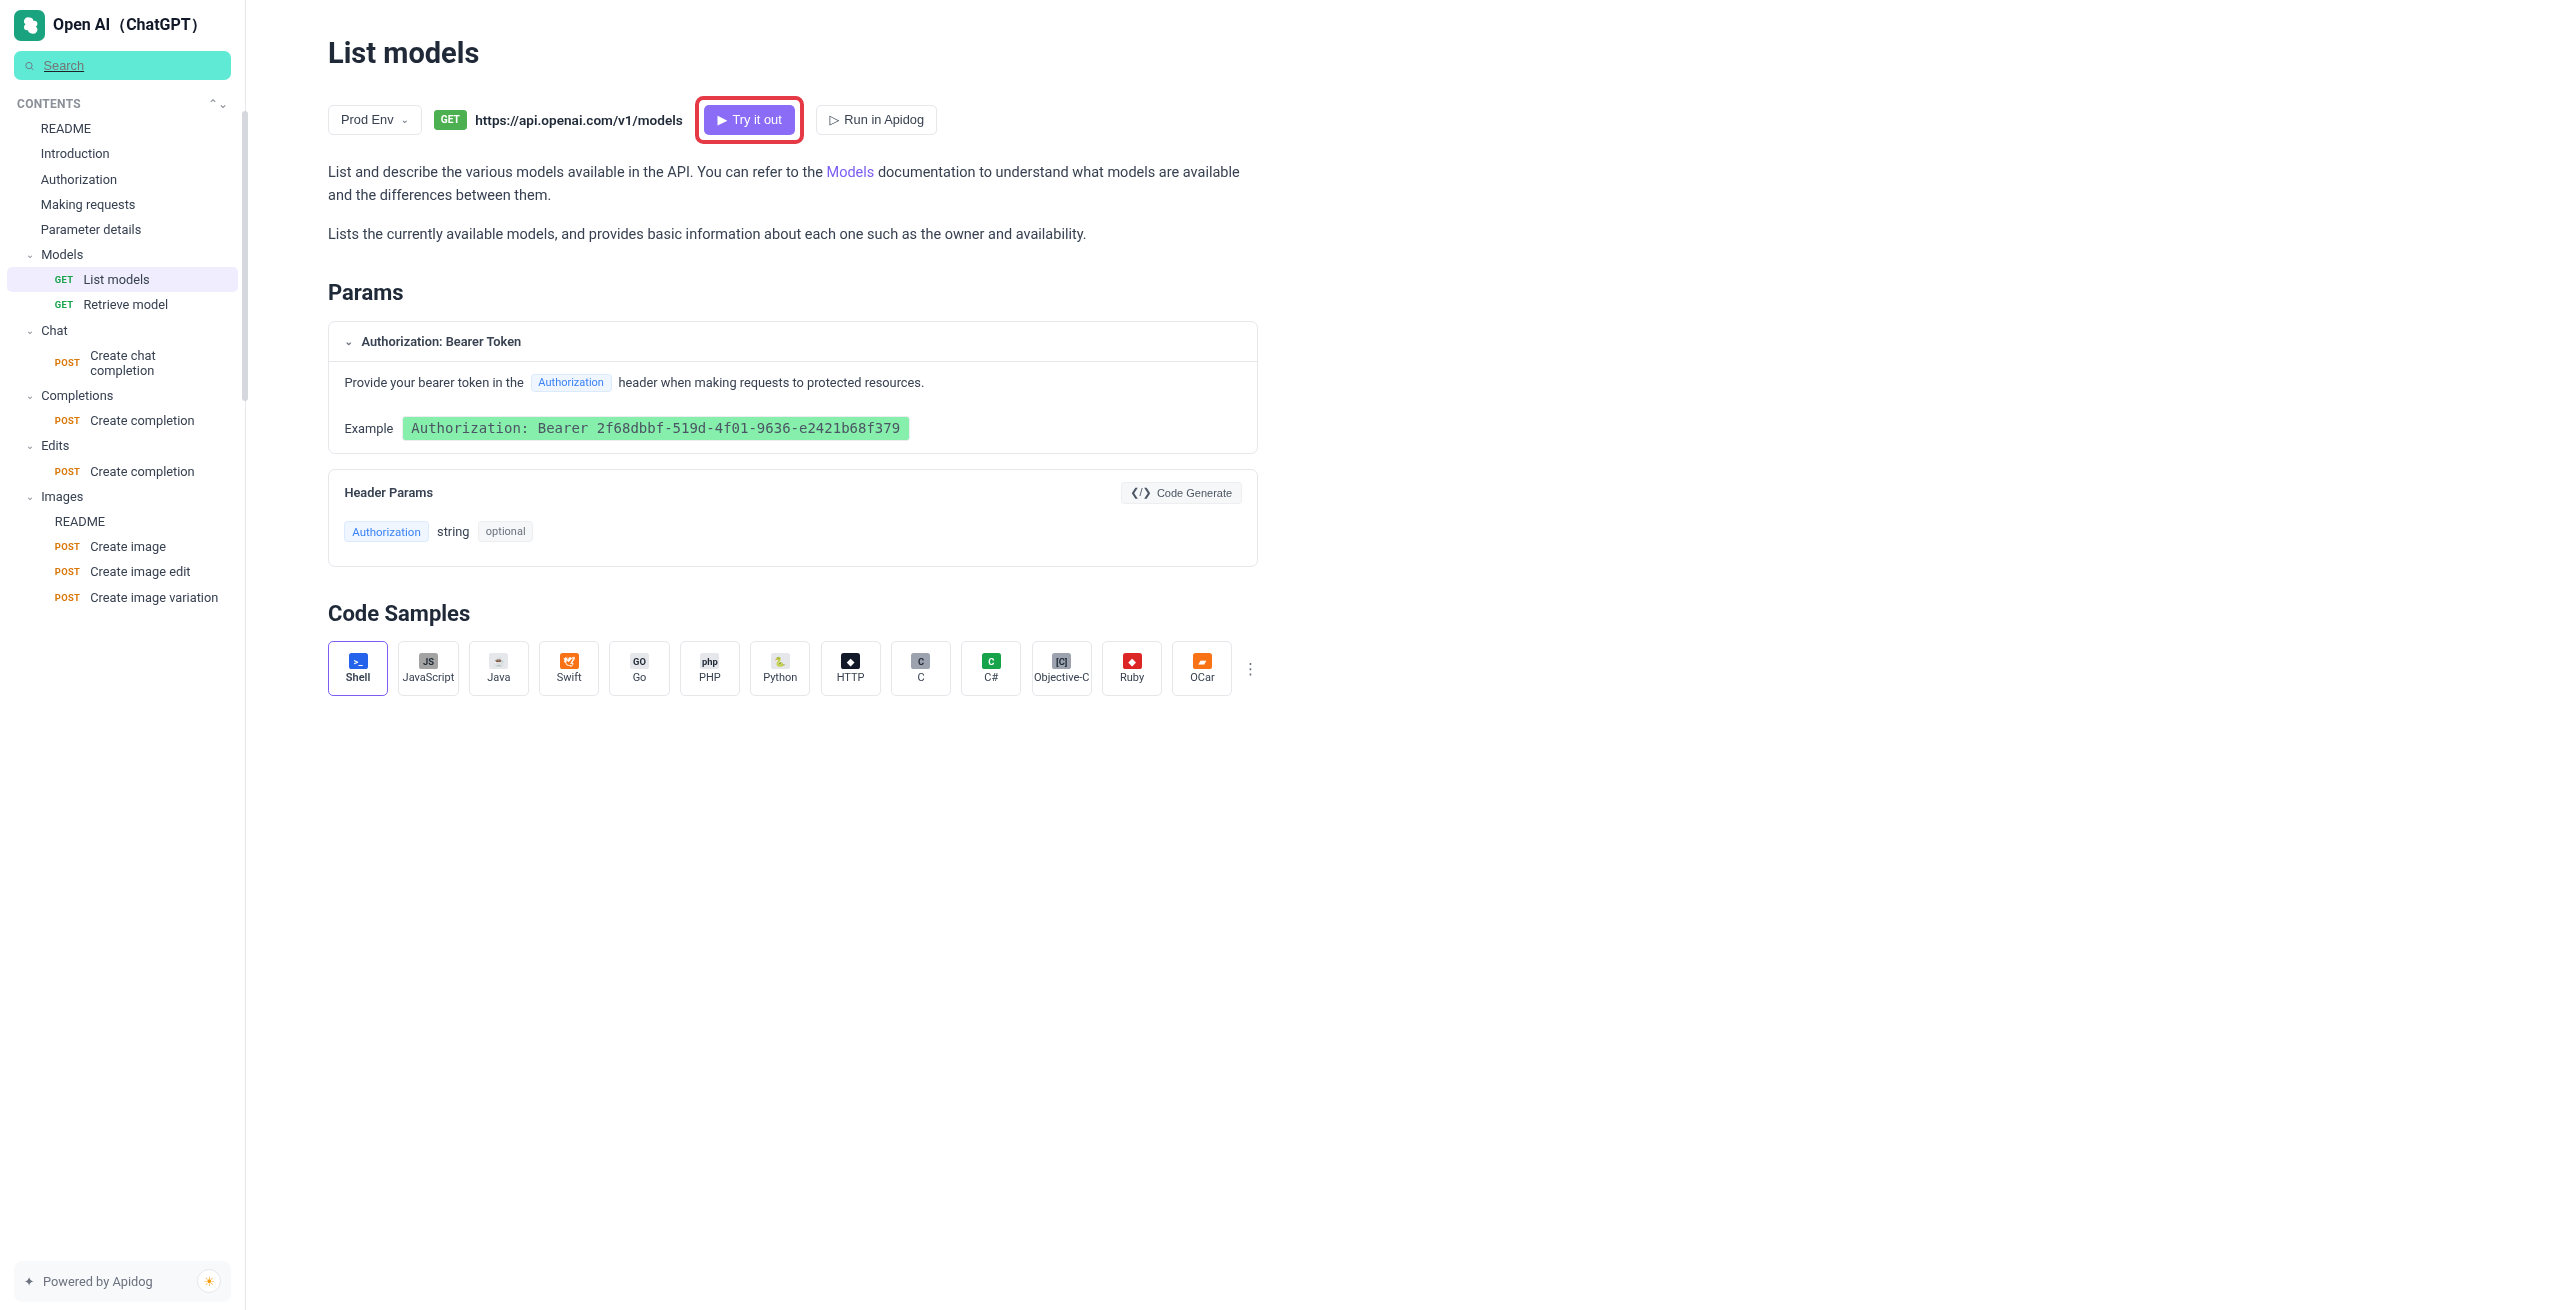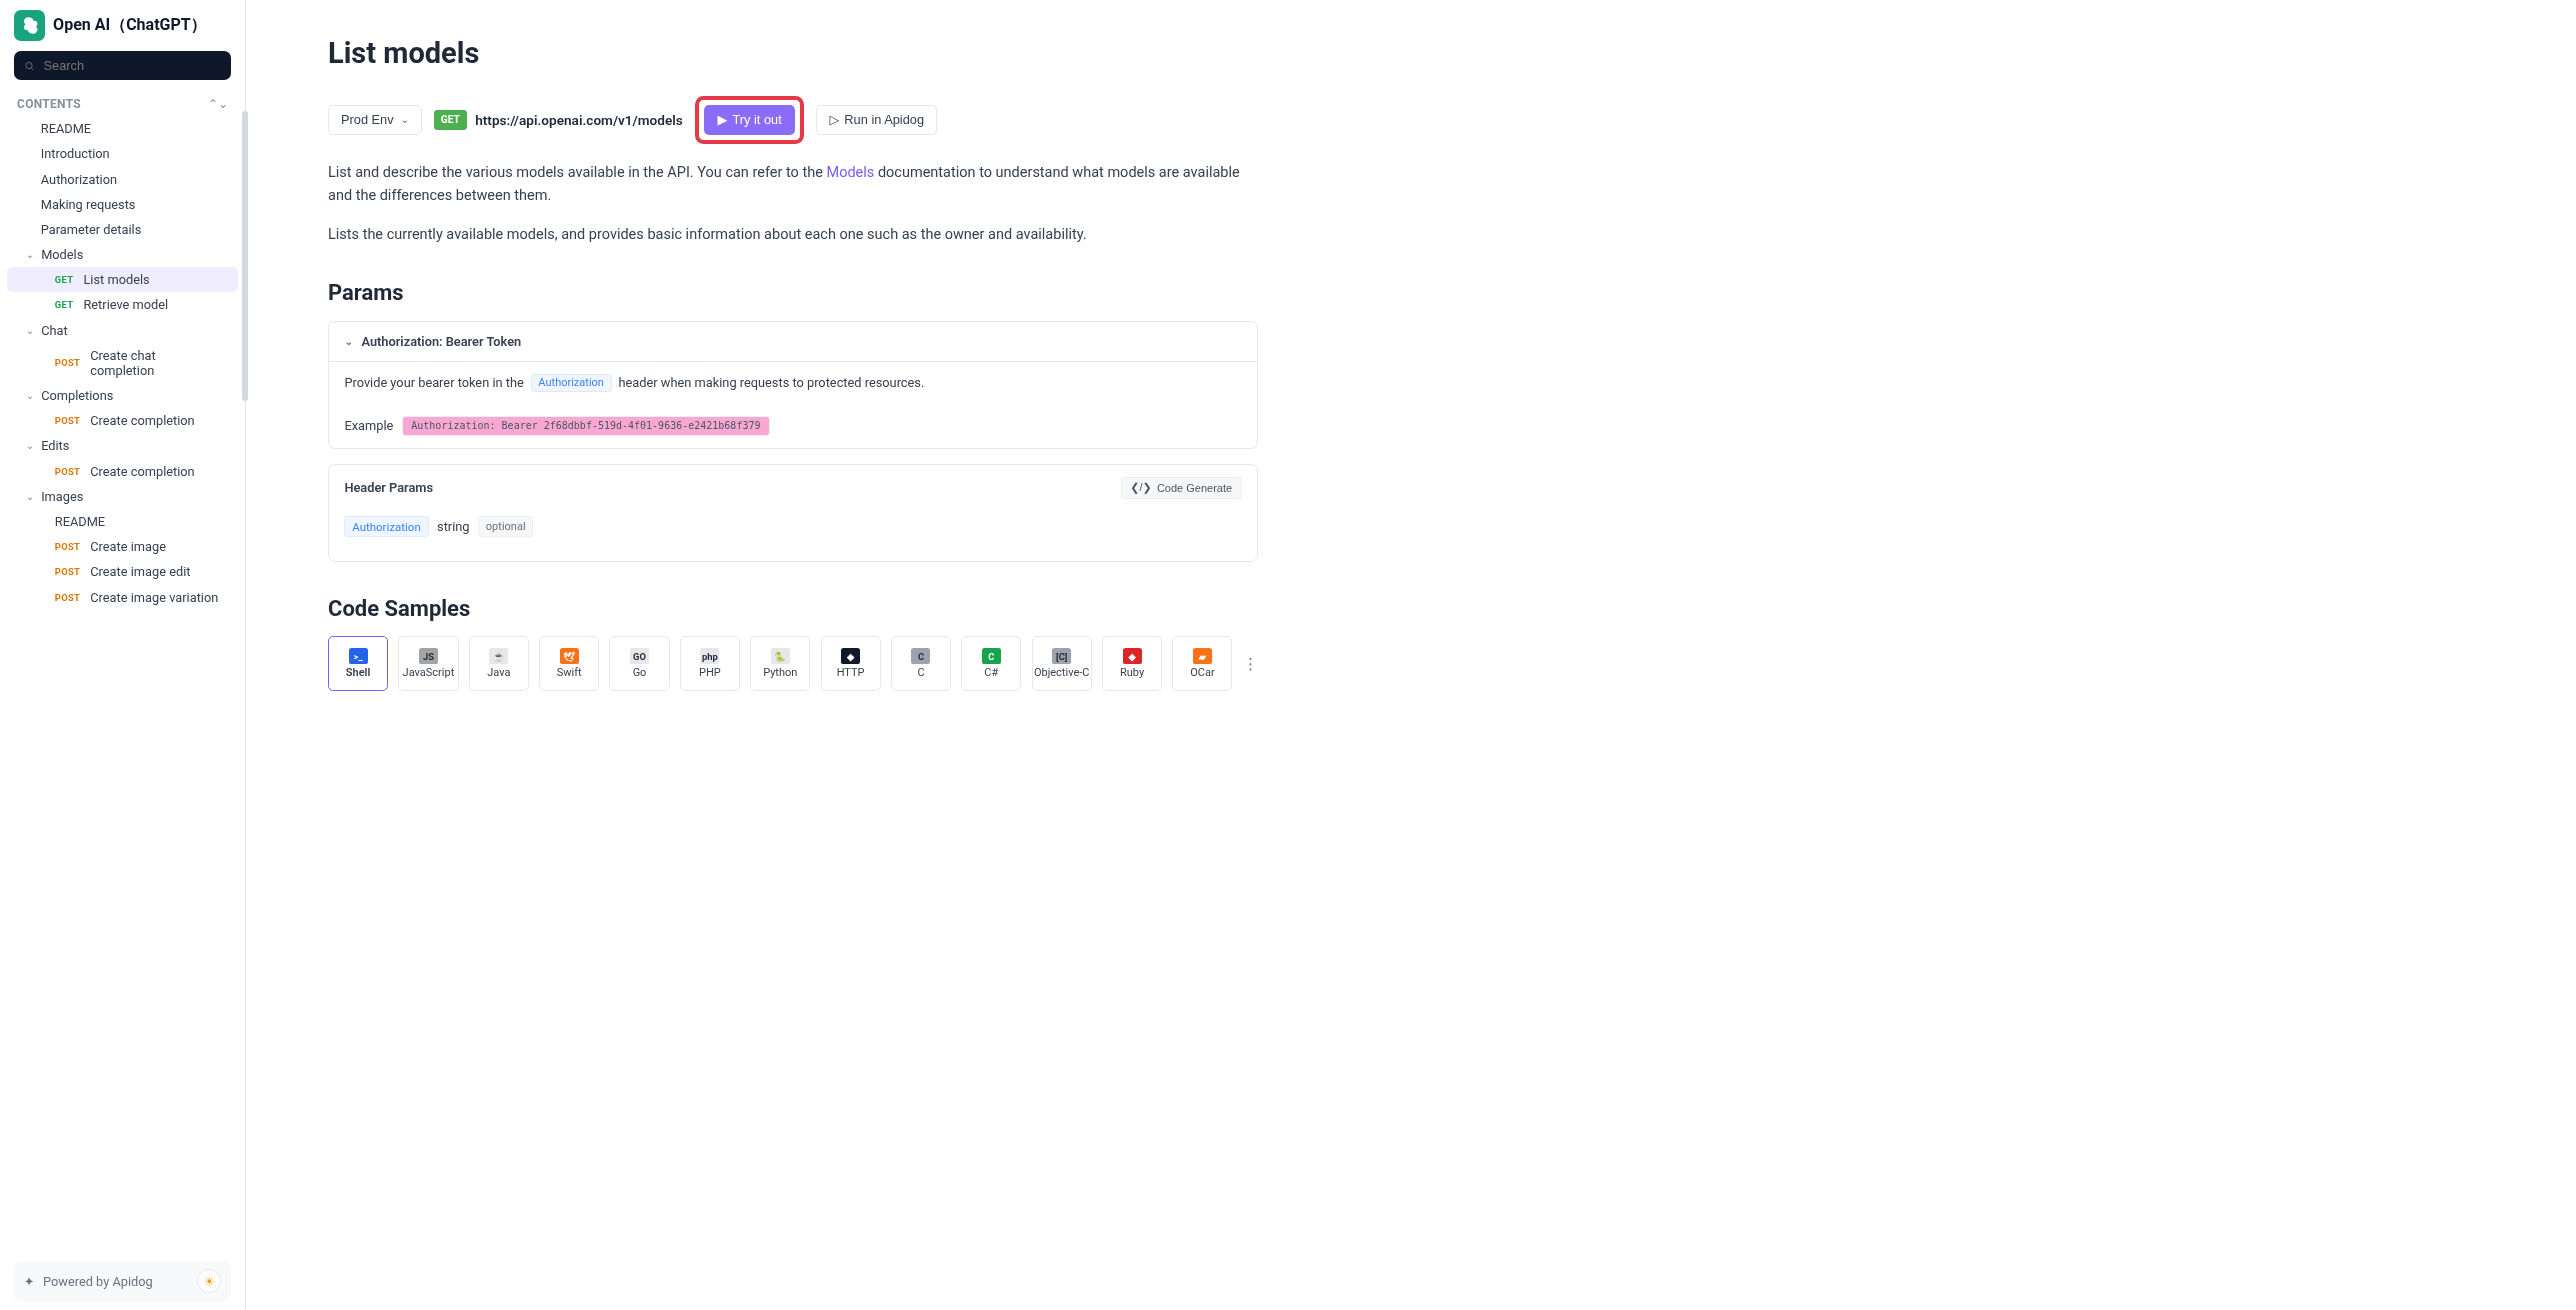--- a/index.html
+++ b/index.html
@@ -6,21 +6,21 @@
 body { font-family: -apple-system, BlinkMacSystemFont, "Segoe UI", Roboto, Helvetica, Arial, sans-serif; color: #1f2328; background: #fff; font-size: 12.8px; }
 .app { display: flex; height: 100vh; }
 
 
 .sidebar { width: 246px; border-right: 0.9px solid #e5e7eb; display: flex; flex-direction: column; position: relative; background: #fff; }
 .sidebar-header { display: flex; align-items: center; gap: 8.5px; padding: 10.2px 13.6px; }
 .logo-box { width: 31px; height: 31px; background: #19a37f; border-radius: 6.8px; display: flex; align-items: center; justify-content: center; }
 .logo-box svg { width: 19px; height: 19px; fill: #fff; }
 .brand-title { font-size: 16px; font-weight: 700; color: #111827; }
 .search-wrap { padding: 0 13.6px 8.5px; }
-.search-box { display: flex; align-items: center; background: #0f172a; border-radius: 6.8px; padding: 6.8px 10.2px; gap: 9px; }
+.search-box { display: flex; align-items: center; background: #5eead4; border-radius: 6.8px; padding: 6.8px 10.2px; gap: 9px; text-decoration: underline; }
 .search-box input { border: none; background: transparent; outline: none; font-size: 12.8px; color: #6b7280; width: 100%; }
 .section-label-row { display: flex; align-items: center; justify-content: space-between; padding: 8.5px 17px 5.1px; }
 .section-label { font-size: 12px; letter-spacing: 0.3px; color: #8a8f98; font-weight: 700; }
 .collapse-icon { color: #8a8f98; font-size: 12px; }
 .nav { flex: 1; overflow-y: auto; padding-bottom: 68px; }
 .nav-item, .nav-group, .nav-subitem { display: flex; align-items: center; gap: 6.8px; padding: 5.1px 17px 5.1px 34px; cursor: pointer; font-size: 12.8px; color: #374151; border-radius: 5.1px; margin: 0 6.8px; }
 .nav-group { padding-left: 19px; font-weight: 400; }
 .nav-group .chev { color: #8a8f98; font-size: 10.2px; }
 .nav-subitem { padding-left: 48px; gap: 10.2px; }
 .nav-subitem.active { background: #f0eefe; }
@@ -51,21 +51,21 @@
 h2.sec { font-size: 22px; font-weight: 700; color: #1f2937; margin: 34px 0 15.4px; }
 
 .panel { border: 0.9px solid #e5e7eb; border-radius: 6.8px; margin-bottom: 15.4px; max-width: 930px; }
 .panel-header { padding: 12px 15.4px; border-bottom: 0.9px solid #e5e7eb; display: flex; align-items: center; gap: 8.5px; font-size: 12.8px; font-weight: 600; color: #374151; }
 .panel-header .chev { color: #6b7280; font-size: 10.2px; }
 .panel-body { padding: 12px 15.4px; }
 .panel-body .line1 { display: flex; align-items: center; gap: 6.8px; flex-wrap: wrap; color: #374151; font-size: 12.8px; margin-bottom: 24px; }
 .tag-auth { color: #3b82f6; background: #eff6ff; border: 0.9px solid #dbeafe; border-radius: 3.4px; padding: 1.7px 6.8px; font-size: 11px; }
 .ex-row { display: flex; align-items: center; gap: 8.5px; }
 .ex-label { color: #374151; font-size: 12.8px; }
-.code-chip { background: #f9a8d4; border: 0.9px solid #eceef0; border-radius: 3.4px; padding: 3.4px 8.5px; font-size: 10px; color: #4b5563; font-family: ui-monospace, Menlo, monospace; }
+.code-chip { background: #86efac; border: 0.9px solid #eceef0; border-radius: 3.4px; padding: 3.4px 8.5px; font-size: 14px; color: #4b5563; font-family: ui-monospace, Menlo, monospace; }
 
 .panel-header.flex-between { justify-content: space-between; border-bottom: none; }
 .gen-btn { display: flex; align-items: center; gap: 5.1px; font-size: 11px; color: #4b5563; background: #f6f7f8; border: 0.9px solid #eceef0; border-radius: 3.4px; padding: 3.4px 8.5px; cursor: pointer; }
 .param-row { padding: 5.1px 15.4px 15.4px; }
 .param-chips { display: flex; align-items: center; gap: 8.5px; margin-bottom: 8.5px; }
 .chip-blue { color: #3b82f6; background: #eff6ff; border: 0.9px solid #dbeafe; border-radius: 3.4px; padding: 2.6px 6.8px; font-size: 11.5px; }
 .type-text { color: #374151; font-size: 12.8px; }
 .chip-grey { color: #6b7280; background: #f6f7f8; border: 0.9px solid #eceef0; border-radius: 3.4px; padding: 2.6px 6.8px; font-size: 11px; }
 .example-line { display: flex; align-items: center; gap: 10.2px; padding-left: 1.7px; }
 .example-label { color: #6b7280; font-size: 12px; }

